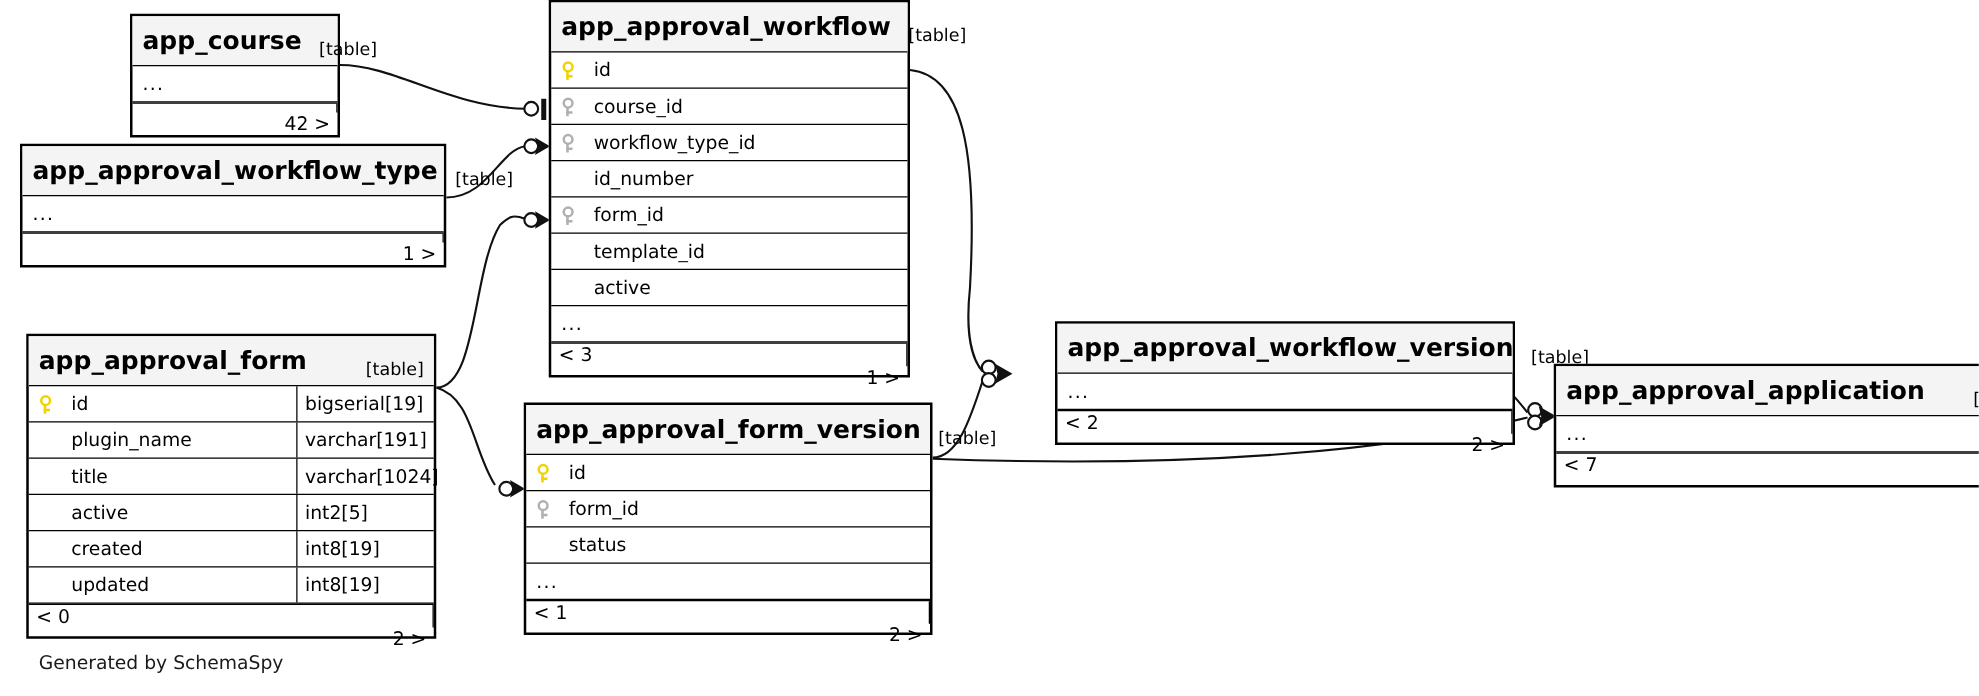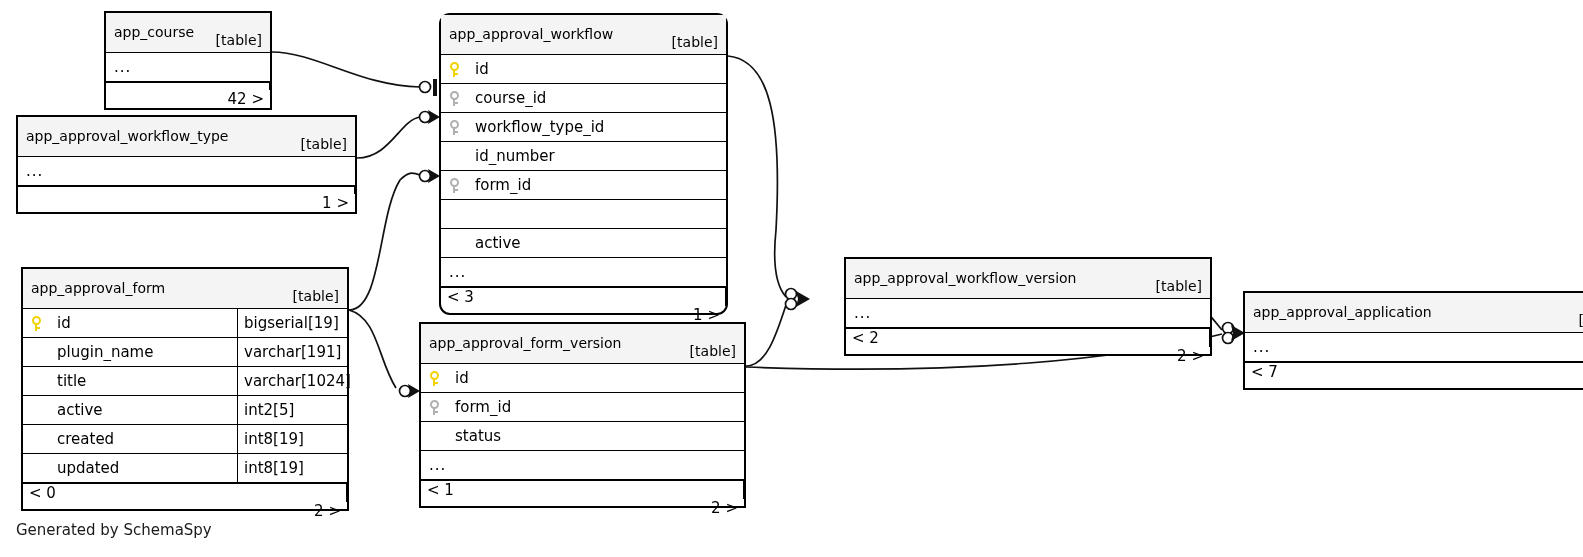--- a/index.html
+++ b/index.html
@@ -5,21 +5,21 @@
   html,body{margin:0;padding:0;background:#ffffff;}
   body{width:1583px;height:557px;font-family:"DejaVu Sans","Liberation Sans",sans-serif;color:#000;}
   #canvas{position:relative;width:1583px;height:557px;overflow:hidden;}
 
   svg.edges{position:absolute;left:0;top:0;width:1583px;height:557px;pointer-events:none;}
 
   .tbl{position:absolute;border:2px solid #000;background:#fff;box-sizing:border-box;}
   .tbl .hdr{display:flex;align-items:center;justify-content:space-between;
             background:#f4f4f4;border-bottom:1px solid #000;
             padding:3px 8px 4px 8px;box-sizing:border-box;}
-  .tbl .hdr .tname{font-weight:normal;font-size:14px;letter-spacing:0px;}
+  .tbl .hdr .tname{font-weight:bold;font-size:20px;letter-spacing:0px;}
   .tbl .hdr .ttag{font-size:14px;font-weight:normal;padding-left:14px;margin-top:16px;}
 
   .row{display:flex;align-items:center;border-bottom:1px solid #000;
        box-sizing:border-box;height:29px;font-size:15px;}
   .row:last-child{border-bottom:none;}
   .row .keycell{width:26px;min-width:26px;display:flex;align-items:center;
                 justify-content:center;height:100%;}
   .row .colname{flex:1;padding-left:8px;white-space:nowrap;overflow:hidden;}
   .row .coltype{width:110px;min-width:110px;border-left:1px solid #000;height:100%;
                 display:flex;align-items:center;padding-left:6px;box-sizing:border-box;margin-left:36px;}
@@ -34,21 +34,21 @@
 
   .keyicon{display:inline-block;width:9px;height:15px;position:relative;}
   .keyicon i{position:absolute;display:block;}
   .keyicon .bow{width:9px;height:9px;border-radius:50%;border:2.5px solid currentColor;
                 left:0;top:0;box-sizing:border-box;}
   .keyicon .shaft{width:2.5px;height:7px;left:3.2px;top:8px;background:currentColor;}
   .keyicon .tooth{width:5px;height:2.2px;left:3.2px;top:11.5px;background:currentColor;}
   .pk{color:#f2d200;}
   .fk{color:#b0b0b0;}
 
-  .credit{position:absolute;left:16px;top:521px;font-size:15px;color:#1a1a1a;}
+  .credit{position:absolute;left:31px;top:521px;font-size:15px;color:#1a1a1a;}
 </style>
 </head>
 <body>
 
 <div id="canvas">
 
   <svg class="edges" viewBox="0 0 1583 557">
     <g fill="none" stroke="#111" stroke-width="1.7">
 
       <path d="M272,52 C316,52 360,86 420,87"></path>
@@ -115,21 +115,21 @@
     <div class="row ellipsis">
       <span class="colname">...</span>
     </div>
     <div class="footer">
       <span class="fcell fleft"></span>
       <span class="fcell fmid"></span>
       <span class="fcell fright">1 &gt;</span>
     </div>
   </div>
 
-  <div class="tbl" style="left:439px;top:13px;width:289px;border-radius:11px;">
+  <div class="tbl" style="left:439px;top:0;width:289px;">
     <div class="hdr">
       <span class="tname">app_approval_workflow</span>
       <span class="ttag">[table]</span>
     </div>
     <div class="row">
       <span class="keycell">
         <span class="keyicon pk">
             <i class="bow"></i>
             <i class="shaft"></i>
             <i class="tooth"></i>
@@ -166,20 +166,21 @@
         <span class="keyicon fk">
             <i class="bow"></i>
             <i class="shaft"></i>
             <i class="tooth"></i>
           </span>
       </span>
       <span class="colname">form_id</span>
     </div>
     <div class="row">
       <span class="keycell"></span>
+      <span class="colname">template_id</span>
     </div>
     <div class="row">
       <span class="keycell"></span>
       <span class="colname">active</span>
     </div>
     <div class="row ellipsis">
       <span class="colname">...</span>
     </div>
     <div class="footer">
       <span class="fcell fleft">&lt; 3</span>

